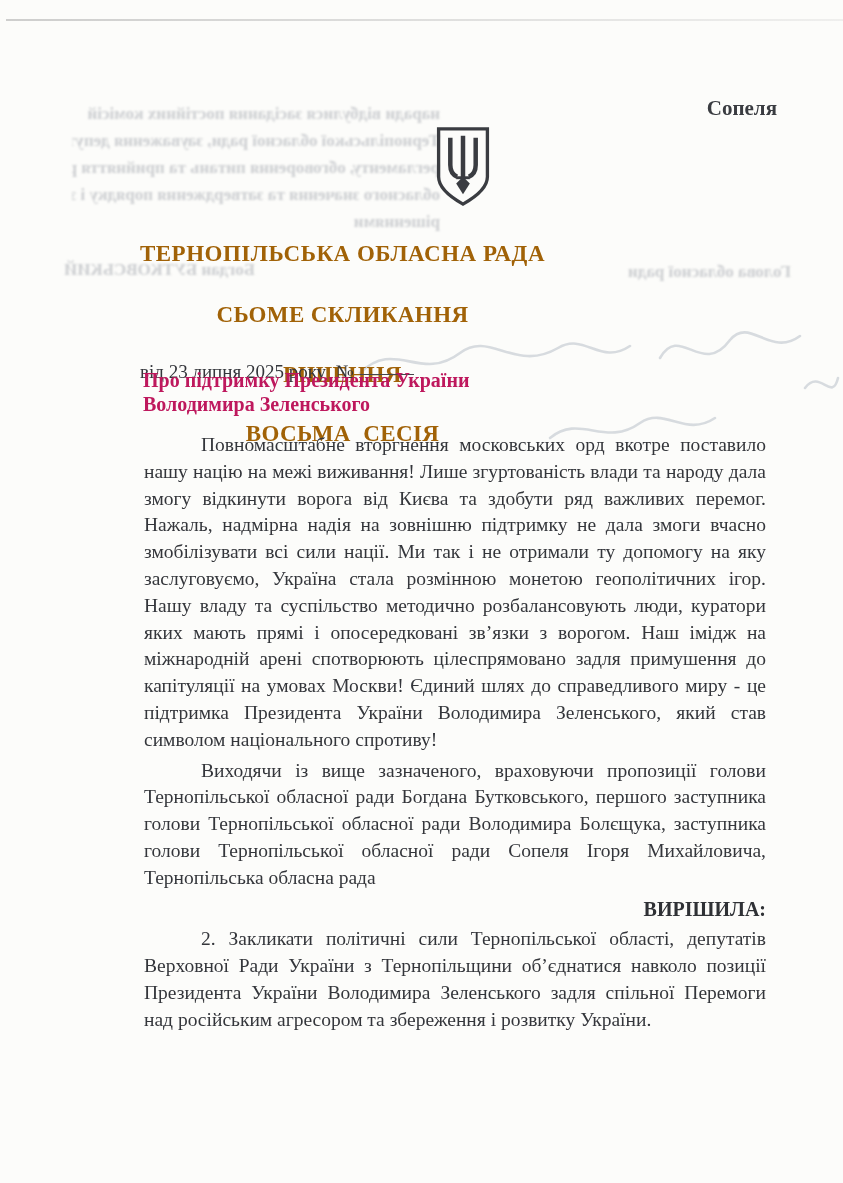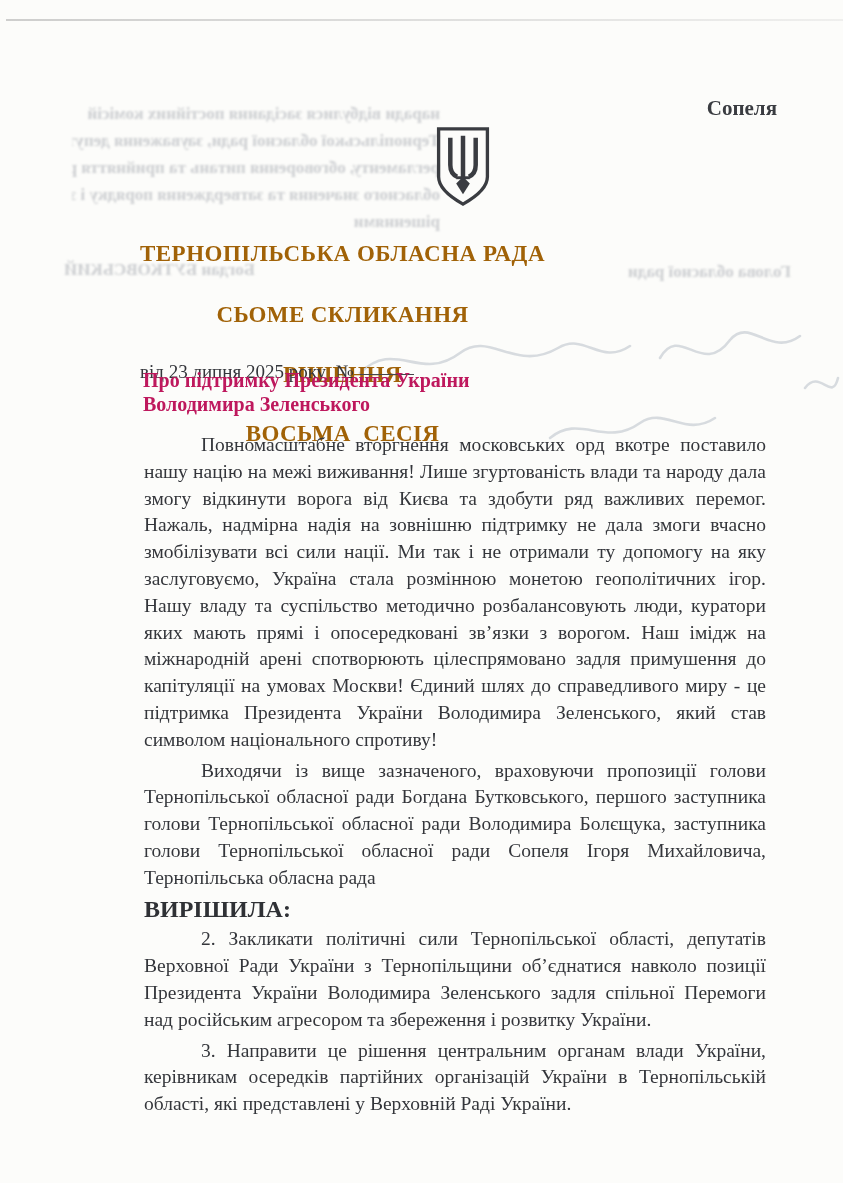--- a/index.html
+++ b/index.html
@@ -68,22 +68,22 @@
     font-size:20px;font-weight:bold;line-height:24px;color:#be185d;
   }
   
   .flow{
     position:absolute;top:428px;left:140px;width:630px;
     font-size:19.5px;line-height:26.8px;
     text-align:justify;color:#34363b;
   }
   .flow p{margin:4px;text-indent:57px;}
   .resolved{
-    font-weight:bold;font-size:24px;color:#2f3135;
-    margin:13px 0 14px 0;text-indent:0 !important;text-align:left;
+    font-weight:bold;font-size:20px;color:#2f3135;
+    margin:13px 0 14px 0;text-indent:0 !important;text-align:right;
   }
 </style>
 </head>
 <body>
 
 <div class="page">
 
   <div class="scan-line"></div>
 
   <div class="bleed bleed-top">
@@ -132,16 +132,15 @@
   <div class="subject">
     <div>Про підтримку Президента України</div>
     <div>Володимира Зеленського</div>
   </div>
 
   <div class="flow">
     <p>Повномасштабне вторгнення московських орд вкотре поставило нашу націю на межі виживання! Лише згуртованість влади та народу дала змогу відкинути ворога від Києва та здобути ряд важливих перемог. Нажаль, надмірна надія на зовнішню підтримку не дала змоги вчасно змобілізувати всі сили нації. Ми так і не отримали ту допомогу на яку заслуговуємо, Україна стала розмінною монетою геополітичних ігор. Нашу владу та суспільство методично розбалансовують люди, куратори яких мають прямі і опосередковані зв’язки з ворогом. Наш імідж на міжнародній арені спотворюють цілеспрямовано задля примушення до капітуляції на умовах Москви! Єдиний шлях до справедливого миру  - це підтримка Президента України Володимира Зеленського, який став символом національного спротиву!</p>
     <p>Виходячи із вище зазначеного, враховуючи пропозиції голови Тернопільської обласної ради Богдана Бутковського, першого заступника голови Тернопільської обласної ради Володимира Болєщука, заступника голови Тернопільської обласної ради Сопеля Ігоря Михайловича, Тернопільська обласна рада</p>
     <p class="resolved">ВИРІШИЛА:</p>
     <p>2. Закликати політичні сили Тернопільської області, депутатів Верховної Ради України з Тернопільщини об’єднатися навколо позиції Президента України Володимира Зеленського задля спільної Перемоги над російським агресором та збереження і розвитку України.</p>
-    <p>3. Направити це рішення центральним органам влади України, керівникам осередків партійних організацій України в Тернопільській області, які представлені у Верховній Раді України.</p>
   </div>
 
 </div>
 
 </body></html>

